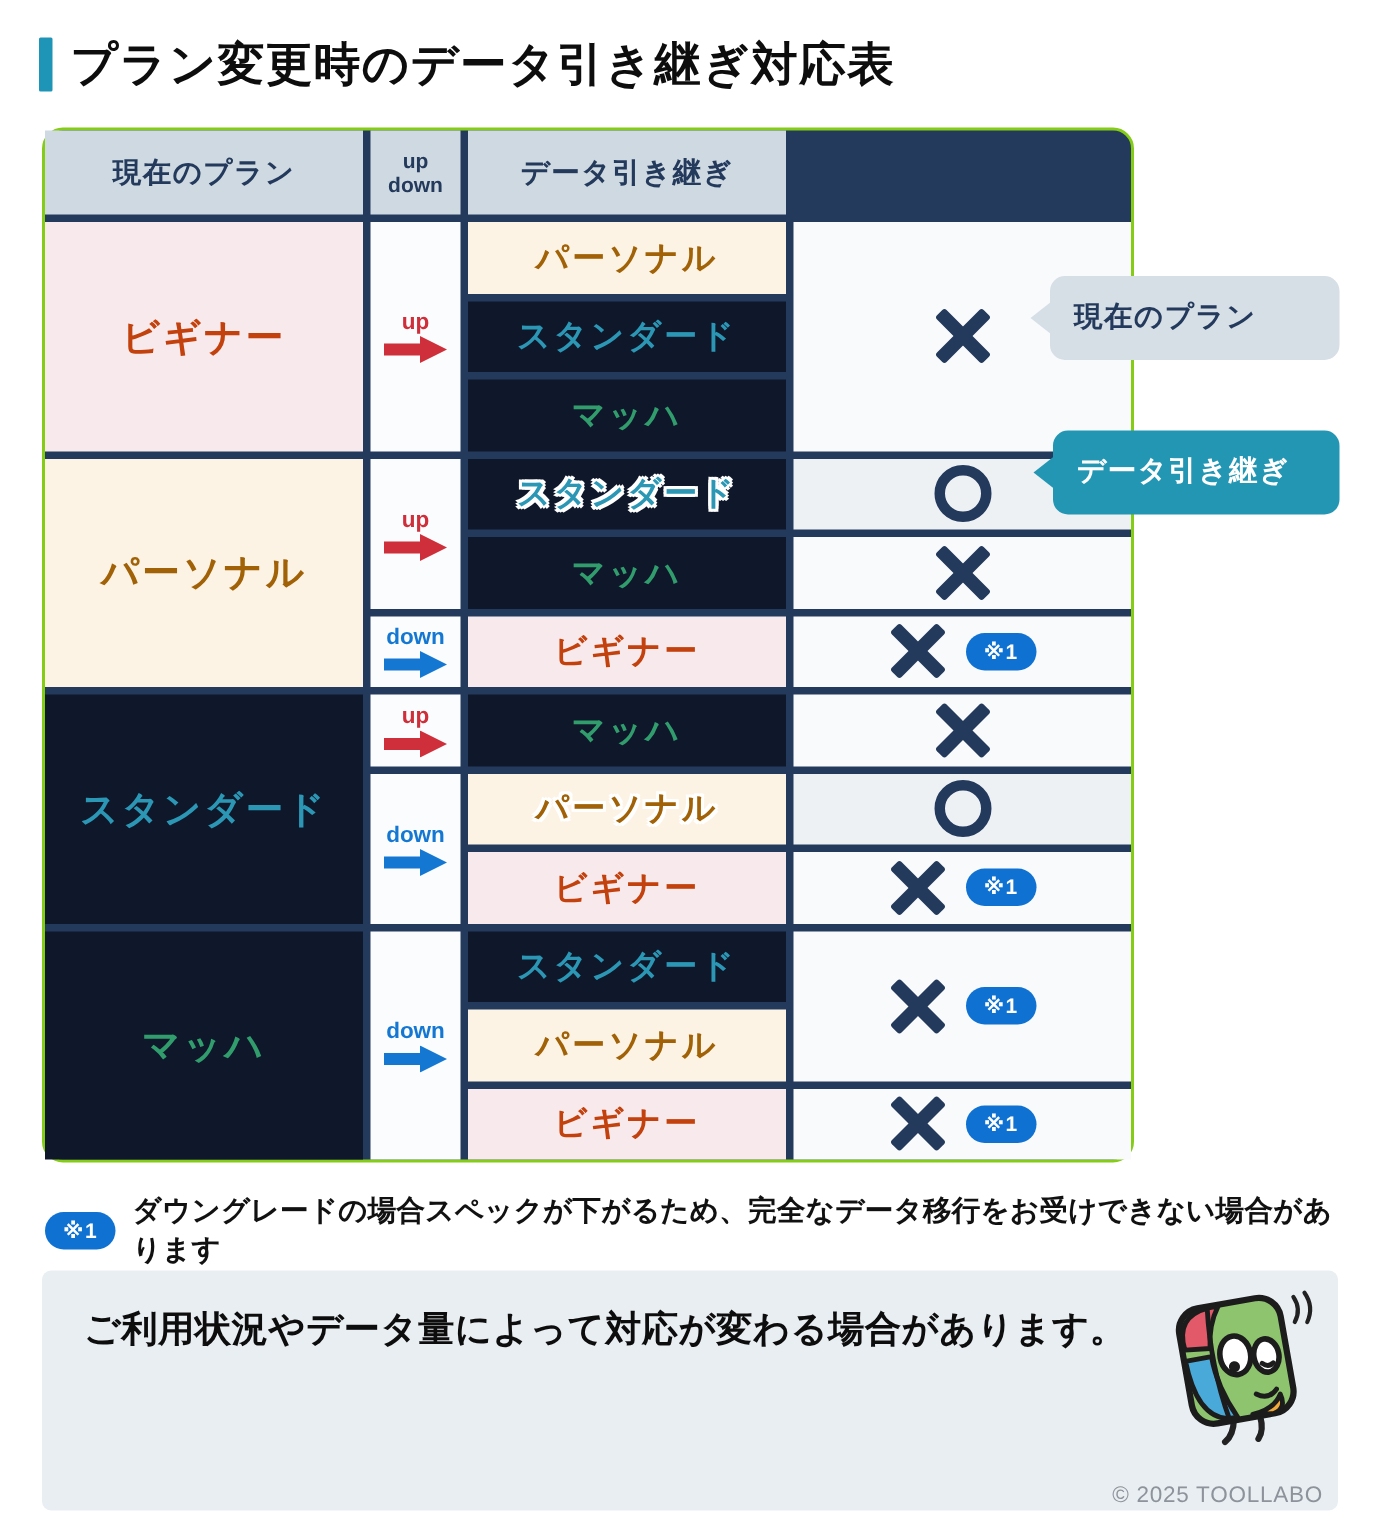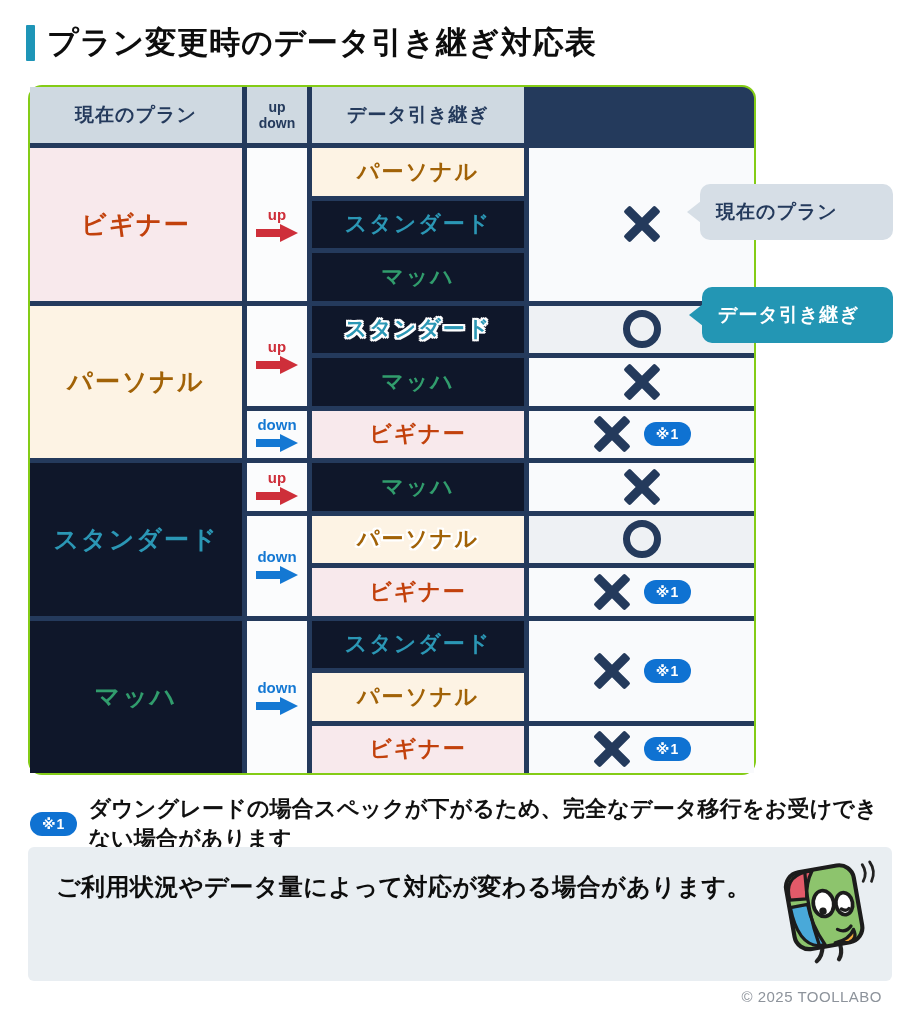--- a/index.html
+++ b/index.html
@@ -57,24 +57,24 @@
     font-size:19px; font-weight:800; line-height:34px; letter-spacing:1px; }
   .bubble::before { content:""; position:absolute; left:-13px; top:50%; transform:translateY(-50%);
     border-top:11px solid transparent; border-bottom:11px solid transparent; }
   .bubble-gray { left:700px; top:184px; width:193px; background:#d6dee6; color:#243a5c; }
   .bubble-gray::before { border-right:14px solid #d6dee6; }
   .bubble-teal { left:702px; top:287px; width:191px; background:#2396b4; color:#ffffff; }
   .bubble-teal::before { border-right:14px solid #2396b4; }
 
   
   .footnote { position:absolute; left:30px; top:794px; display:flex; align-items:center; gap:11px; width:870px; }
-  .footnote-text { font-size:22px; font-weight:700; color:#111; letter-spacing:0.2px; }
-
-  
-  .notice { position:absolute; left:28px; top:847px; width:864px; height:134px;
+  .footnote-text { font-size:19px; font-weight:700; color:#111; letter-spacing:0.2px; }
+
+  
+  .notice { position:absolute; left:28px; top:847px; width:864px; height:160px;
     background:#e9eef2; border-radius:6px; padding:17px 28px; }
   .notice-line { font-size:24px; font-weight:800; color:#0d0d0d; line-height:45px; letter-spacing:0.5px; }
   .mascot { position:absolute; right:14px; top:8px; }
 
   
   .copyright { position:absolute; right:38px; top:988px; font-size:15px; color:#8d939b; letter-spacing:0.5px; }
 </style>
 </head>
 <body>
 

